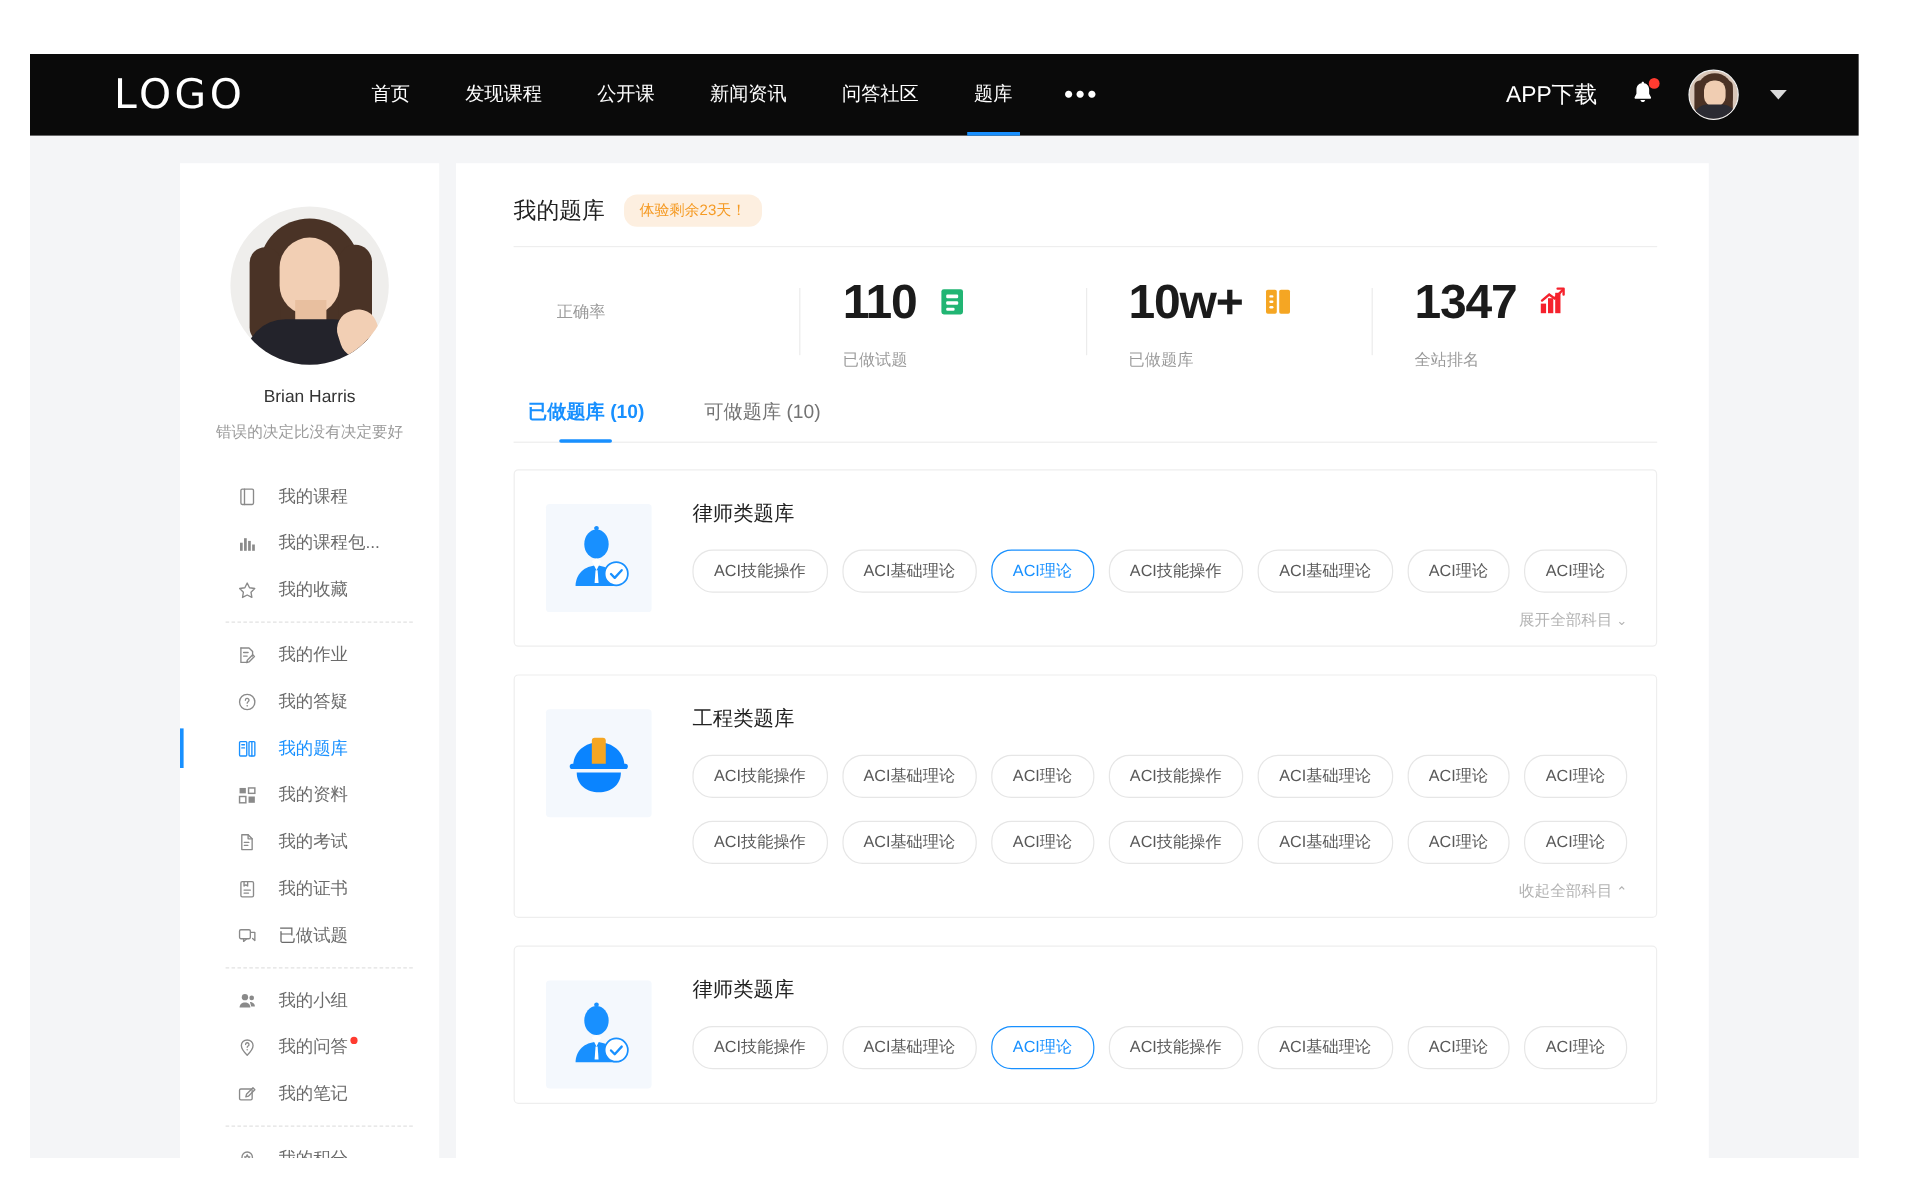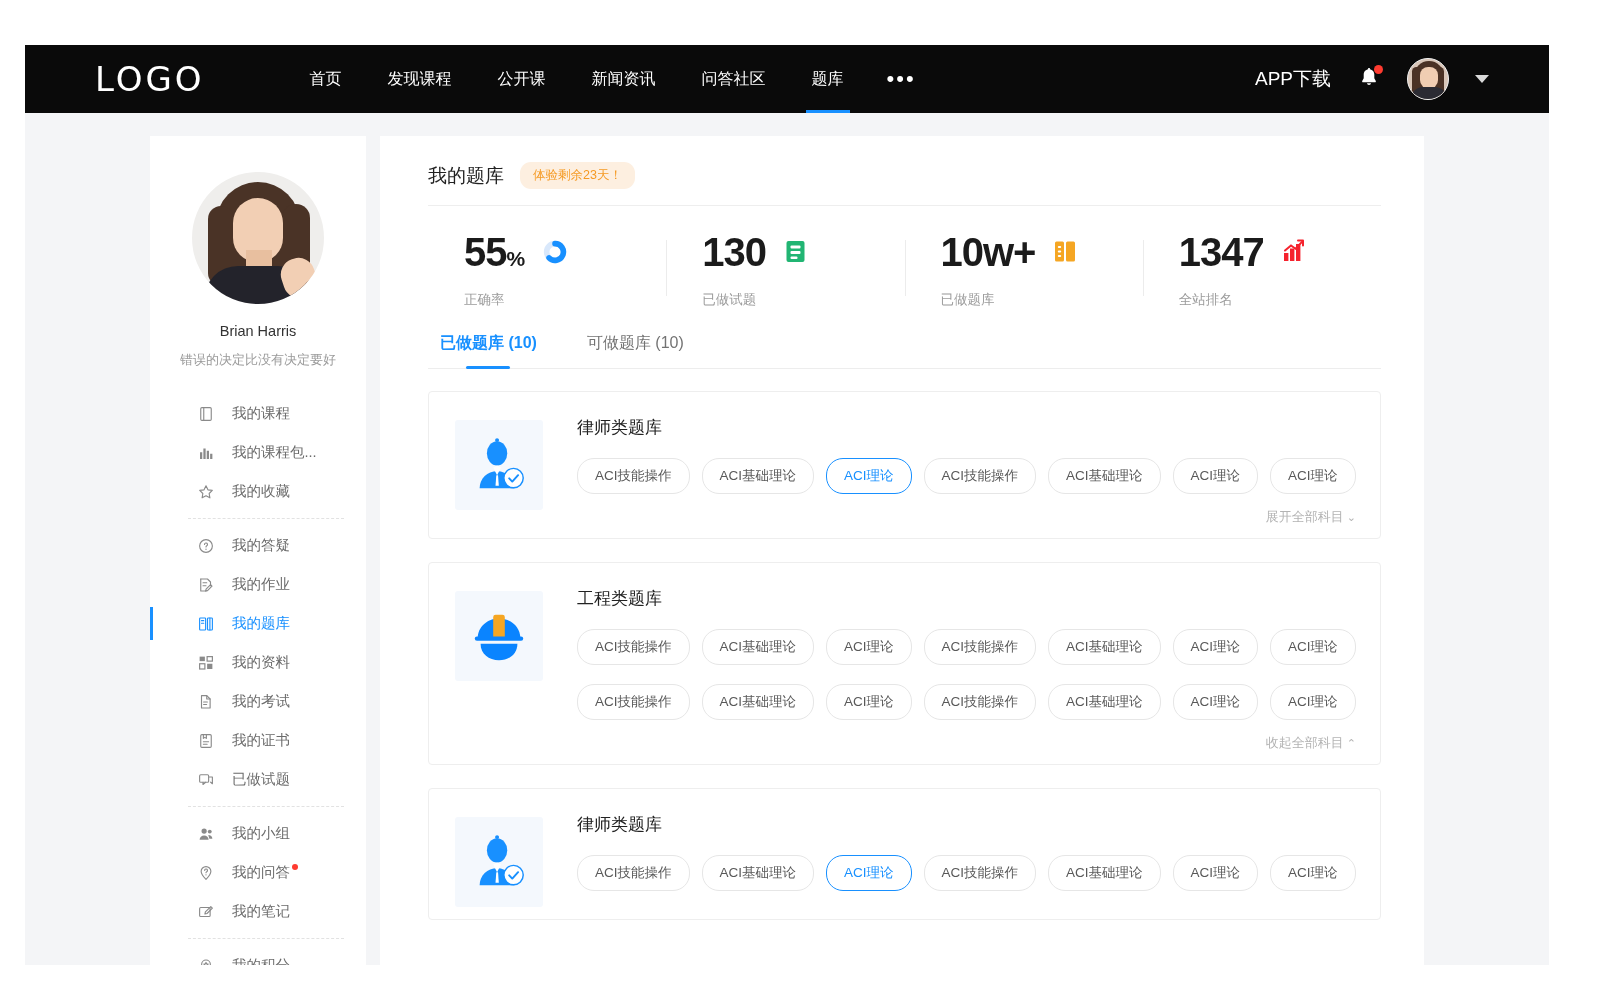--- a/index.html
+++ b/index.html
@@ -439,37 +439,37 @@
               <svg width="18" height="18" viewBox="0 0 24 24">
                 <path d="M12 3.8l2.6 5.3 5.8.8-4.2 4.1 1 5.8-5.2-2.7-5.2 2.7 1-5.8L3.6 9.9l5.8-.8z" fill="none" stroke="currentColor" stroke-width="1.5" stroke-linecap="round" stroke-linejoin="round"></path>
               </svg>
             </span>
             <span>我的收藏</span>
           </div>
           <div class="menu-sep"></div>
           <div class="menu-item">
             <span class="mi-icon">
               <svg width="18" height="18" viewBox="0 0 24 24">
-                <circle cx="12" cy="12" r="8.5" fill="none" stroke="currentColor" stroke-width="1.5" stroke-linecap="round" stroke-linejoin="round"></circle>
-                <path d="M10 10a2 2 0 113 1.7c-.6.4-1 .8-1 1.6" fill="none" stroke="currentColor" stroke-width="1.5" stroke-linecap="round" stroke-linejoin="round"></path>
-                <circle cx="12" cy="16.3" r=".9" fill="currentColor"></circle>
-              </svg>
-            </span>
-            <span>我的答疑</span>
-          </div>
-          <div class="menu-item">
-            <span class="mi-icon">
-              <svg width="18" height="18" viewBox="0 0 24 24">
                 <path d="M5 4h9l4 4v5" fill="none" stroke="currentColor" stroke-width="1.5" stroke-linecap="round" stroke-linejoin="round"></path>
                 <path d="M5 4v16h7" fill="none" stroke="currentColor" stroke-width="1.5" stroke-linecap="round" stroke-linejoin="round"></path>
                 <path d="M8 9h5M8 13h4" fill="none" stroke="currentColor" stroke-width="1.5" stroke-linecap="round" stroke-linejoin="round"></path>
                 <path d="M20 13.5l-6 6-2.5.6.6-2.5 6-6z" fill="none" stroke="currentColor" stroke-width="1.5" stroke-linecap="round" stroke-linejoin="round"></path>
               </svg>
             </span>
             <span>我的作业</span>
+          </div>
+          <div class="menu-item">
+            <span class="mi-icon">
+              <svg width="18" height="18" viewBox="0 0 24 24">
+                <circle cx="12" cy="12" r="8.5" fill="none" stroke="currentColor" stroke-width="1.5" stroke-linecap="round" stroke-linejoin="round"></circle>
+                <path d="M10 10a2 2 0 113 1.7c-.6.4-1 .8-1 1.6" fill="none" stroke="currentColor" stroke-width="1.5" stroke-linecap="round" stroke-linejoin="round"></path>
+                <circle cx="12" cy="16.3" r=".9" fill="currentColor"></circle>
+              </svg>
+            </span>
+            <span>我的答疑</span>
           </div>
           <div class="menu-item active">
             <span class="mi-icon">
               <svg width="18" height="18" viewBox="0 0 24 24">
                 <rect x="3.5" y="4" width="8" height="16" rx="1" fill="none" stroke="currentColor" stroke-width="1.5" stroke-linecap="round" stroke-linejoin="round"></rect>
                 <path d="M6 7.5h3M6 11h3" fill="none" stroke="currentColor" stroke-width="1.5" stroke-linecap="round" stroke-linejoin="round"></path>
                 <rect x="14" y="4" width="6.5" height="16" rx="1" fill="none" stroke="currentColor" stroke-width="1.5" stroke-linecap="round" stroke-linejoin="round"></rect>
                 <path d="M17.2 4v16" fill="none" stroke="currentColor" stroke-width="1.5" stroke-linecap="round" stroke-linejoin="round"></path>
               </svg>
             </span>
@@ -563,32 +563,25 @@
     </div>
 
     <div class="main">
       <div class="main-head">
         <div class="main-title">我的题库</div>
         <div class="trial-badge">体验剩余23天！</div>
       </div>
 
       <div class="stats" id="stats-container">
           <div class="stat">
-            <div class="stat-row">
-              <div class="stat-value"><span>55</span><span class="unit">%</span></div>
-              <div class="stat-icon"><svg width="26" height="26" viewBox="0 0 28 28">
-                  <circle cx="14" cy="14" r="9" fill="none" stroke="#d9e8fb" stroke-width="6"></circle>
-                  <path d="M14 5a9 9 0 11-6.4 15.3" fill="none" stroke="#1890ff" stroke-width="6" stroke-linecap="round"></path>
-                </svg></div>
-            </div>
             <div class="stat-label">正确率</div>
           </div>
           <div class="stat">
             <div class="stat-row">
-              <div class="stat-value"><span>130</span></div>
+              <div class="stat-value"><span>110</span></div>
               <div class="stat-icon"><svg width="24" height="26" viewBox="0 0 24 26">
                   <rect x="2.5" y="2" width="18" height="21" rx="2" fill="#21b573"></rect>
                   <rect x="6.5" y="6.5" width="10" height="3" rx="1" fill="#ffffff"></rect>
                   <rect x="6.5" y="12" width="10" height="3" rx="1" fill="#ffffff"></rect>
                   <rect x="6.5" y="17.5" width="7" height="2.4" rx="1" fill="#ffffff"></rect>
                 </svg></div>
             </div>
             <div class="stat-label">已做试题</div>
           </div>
           <div class="stat">

